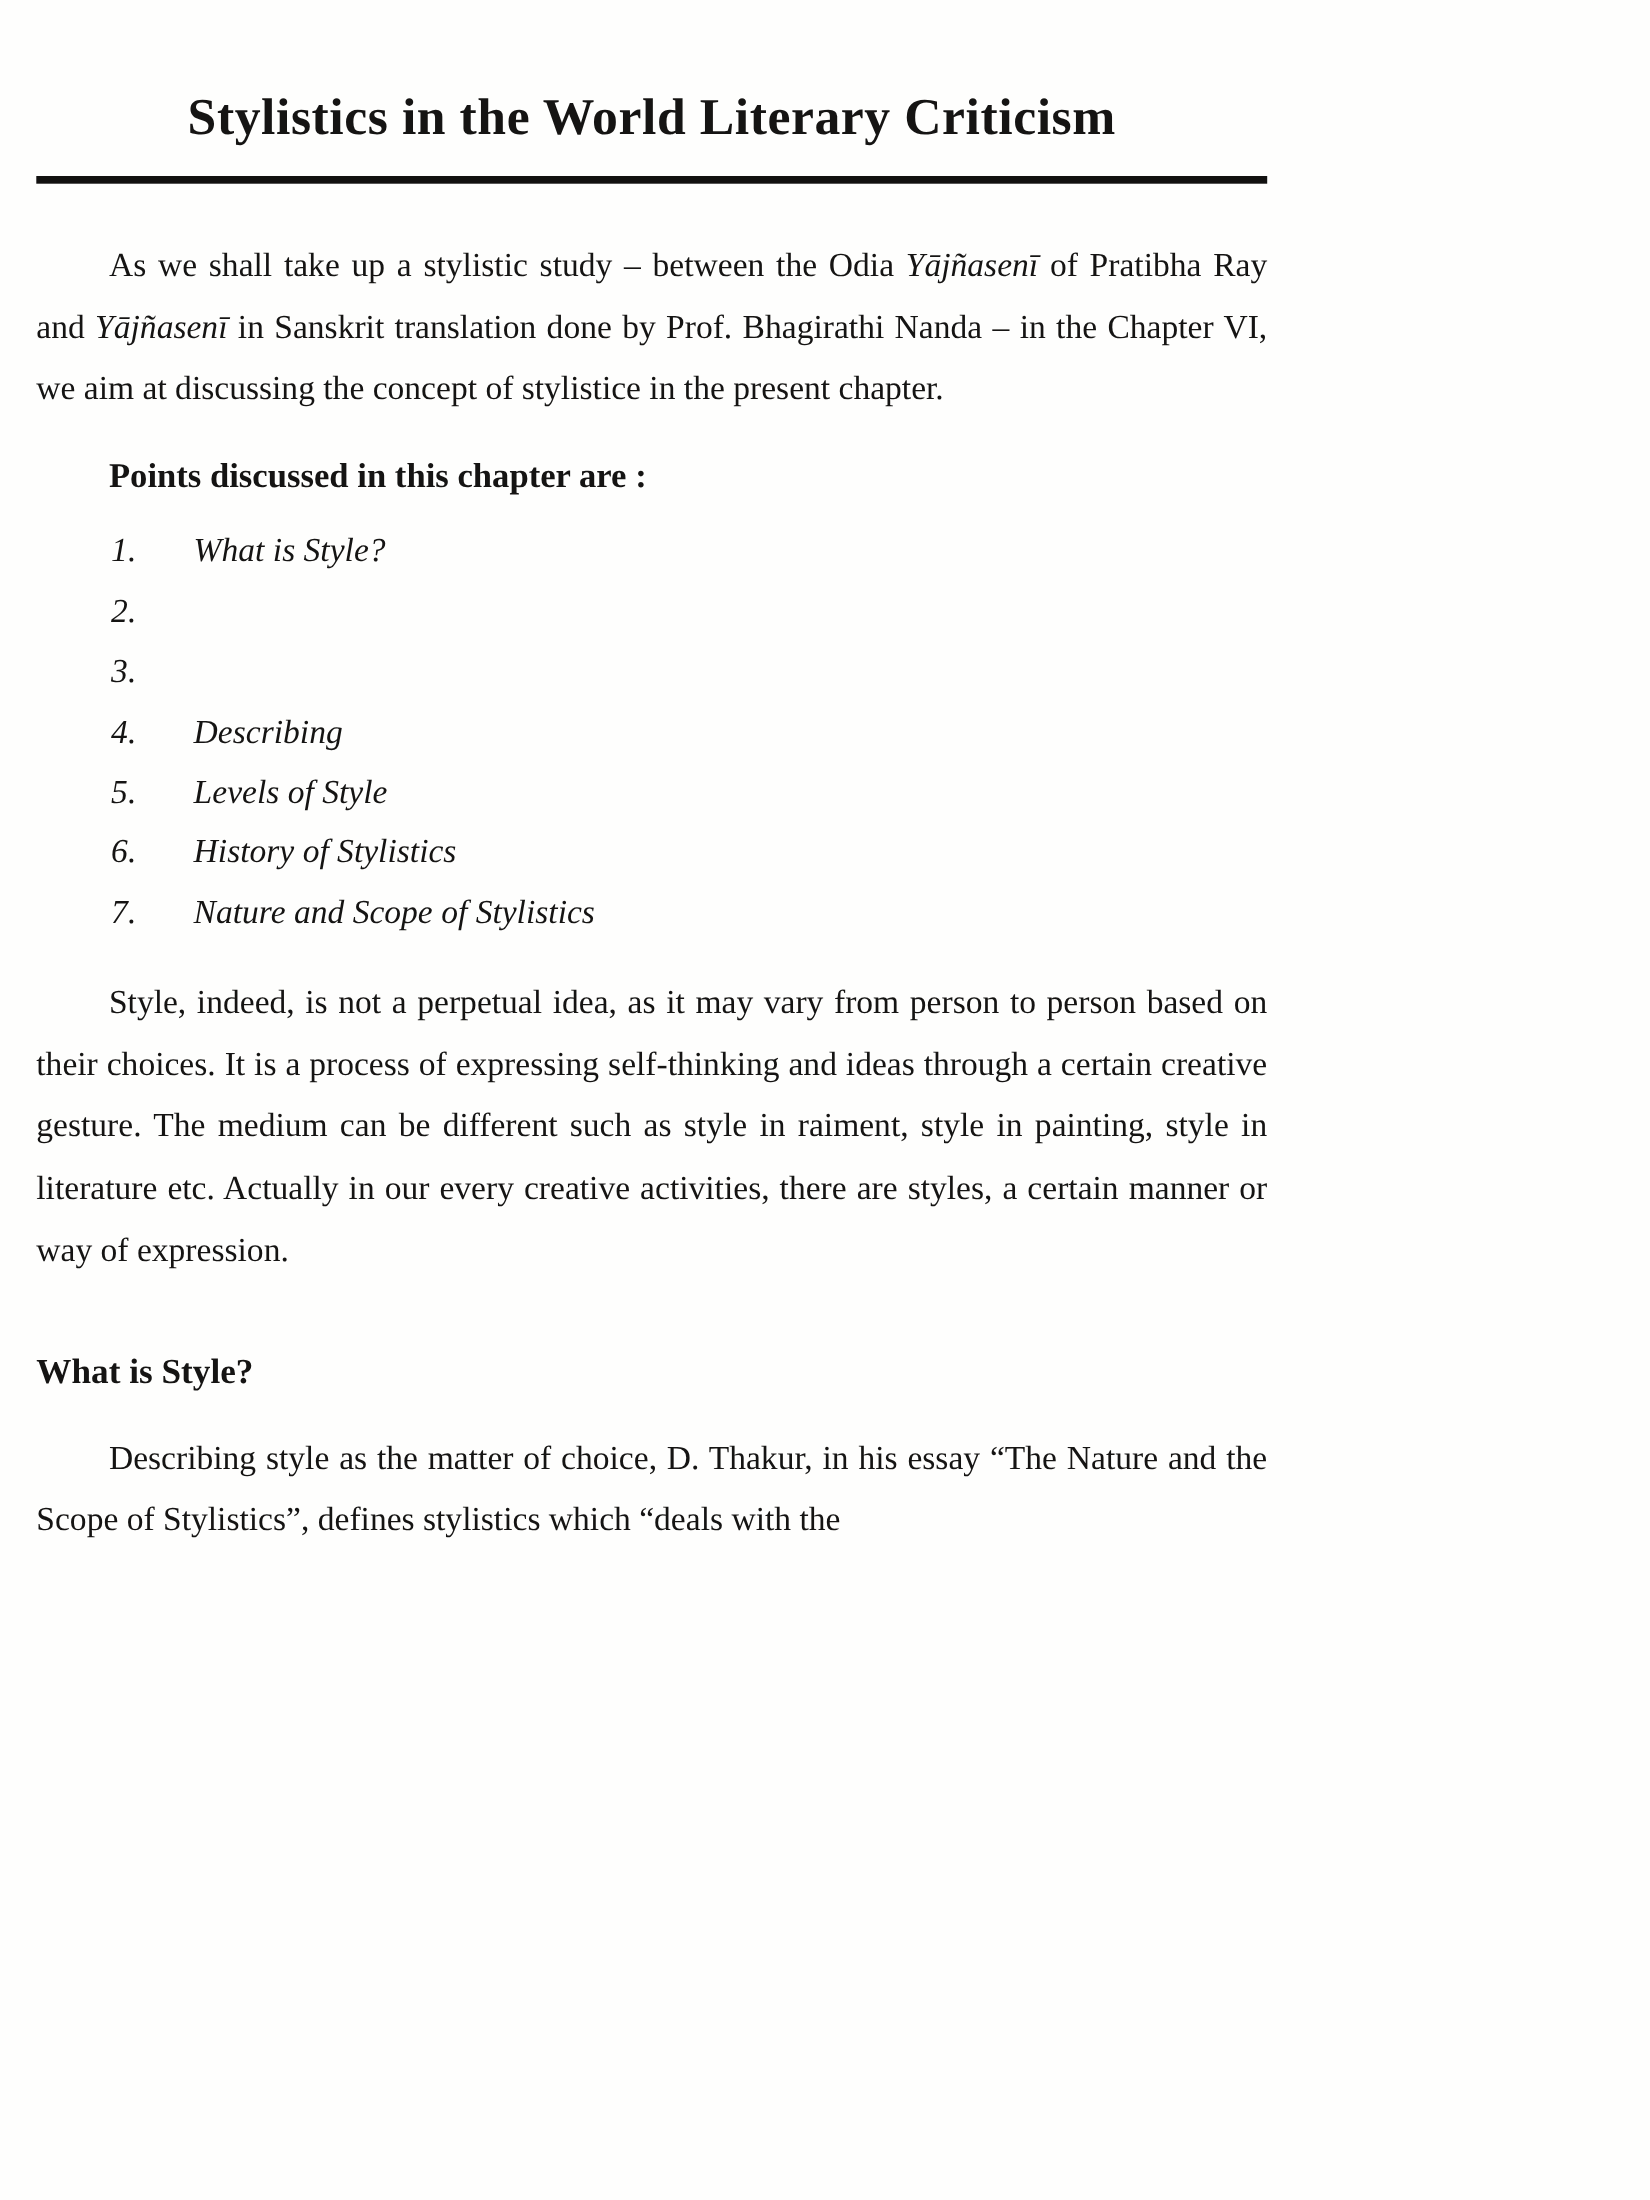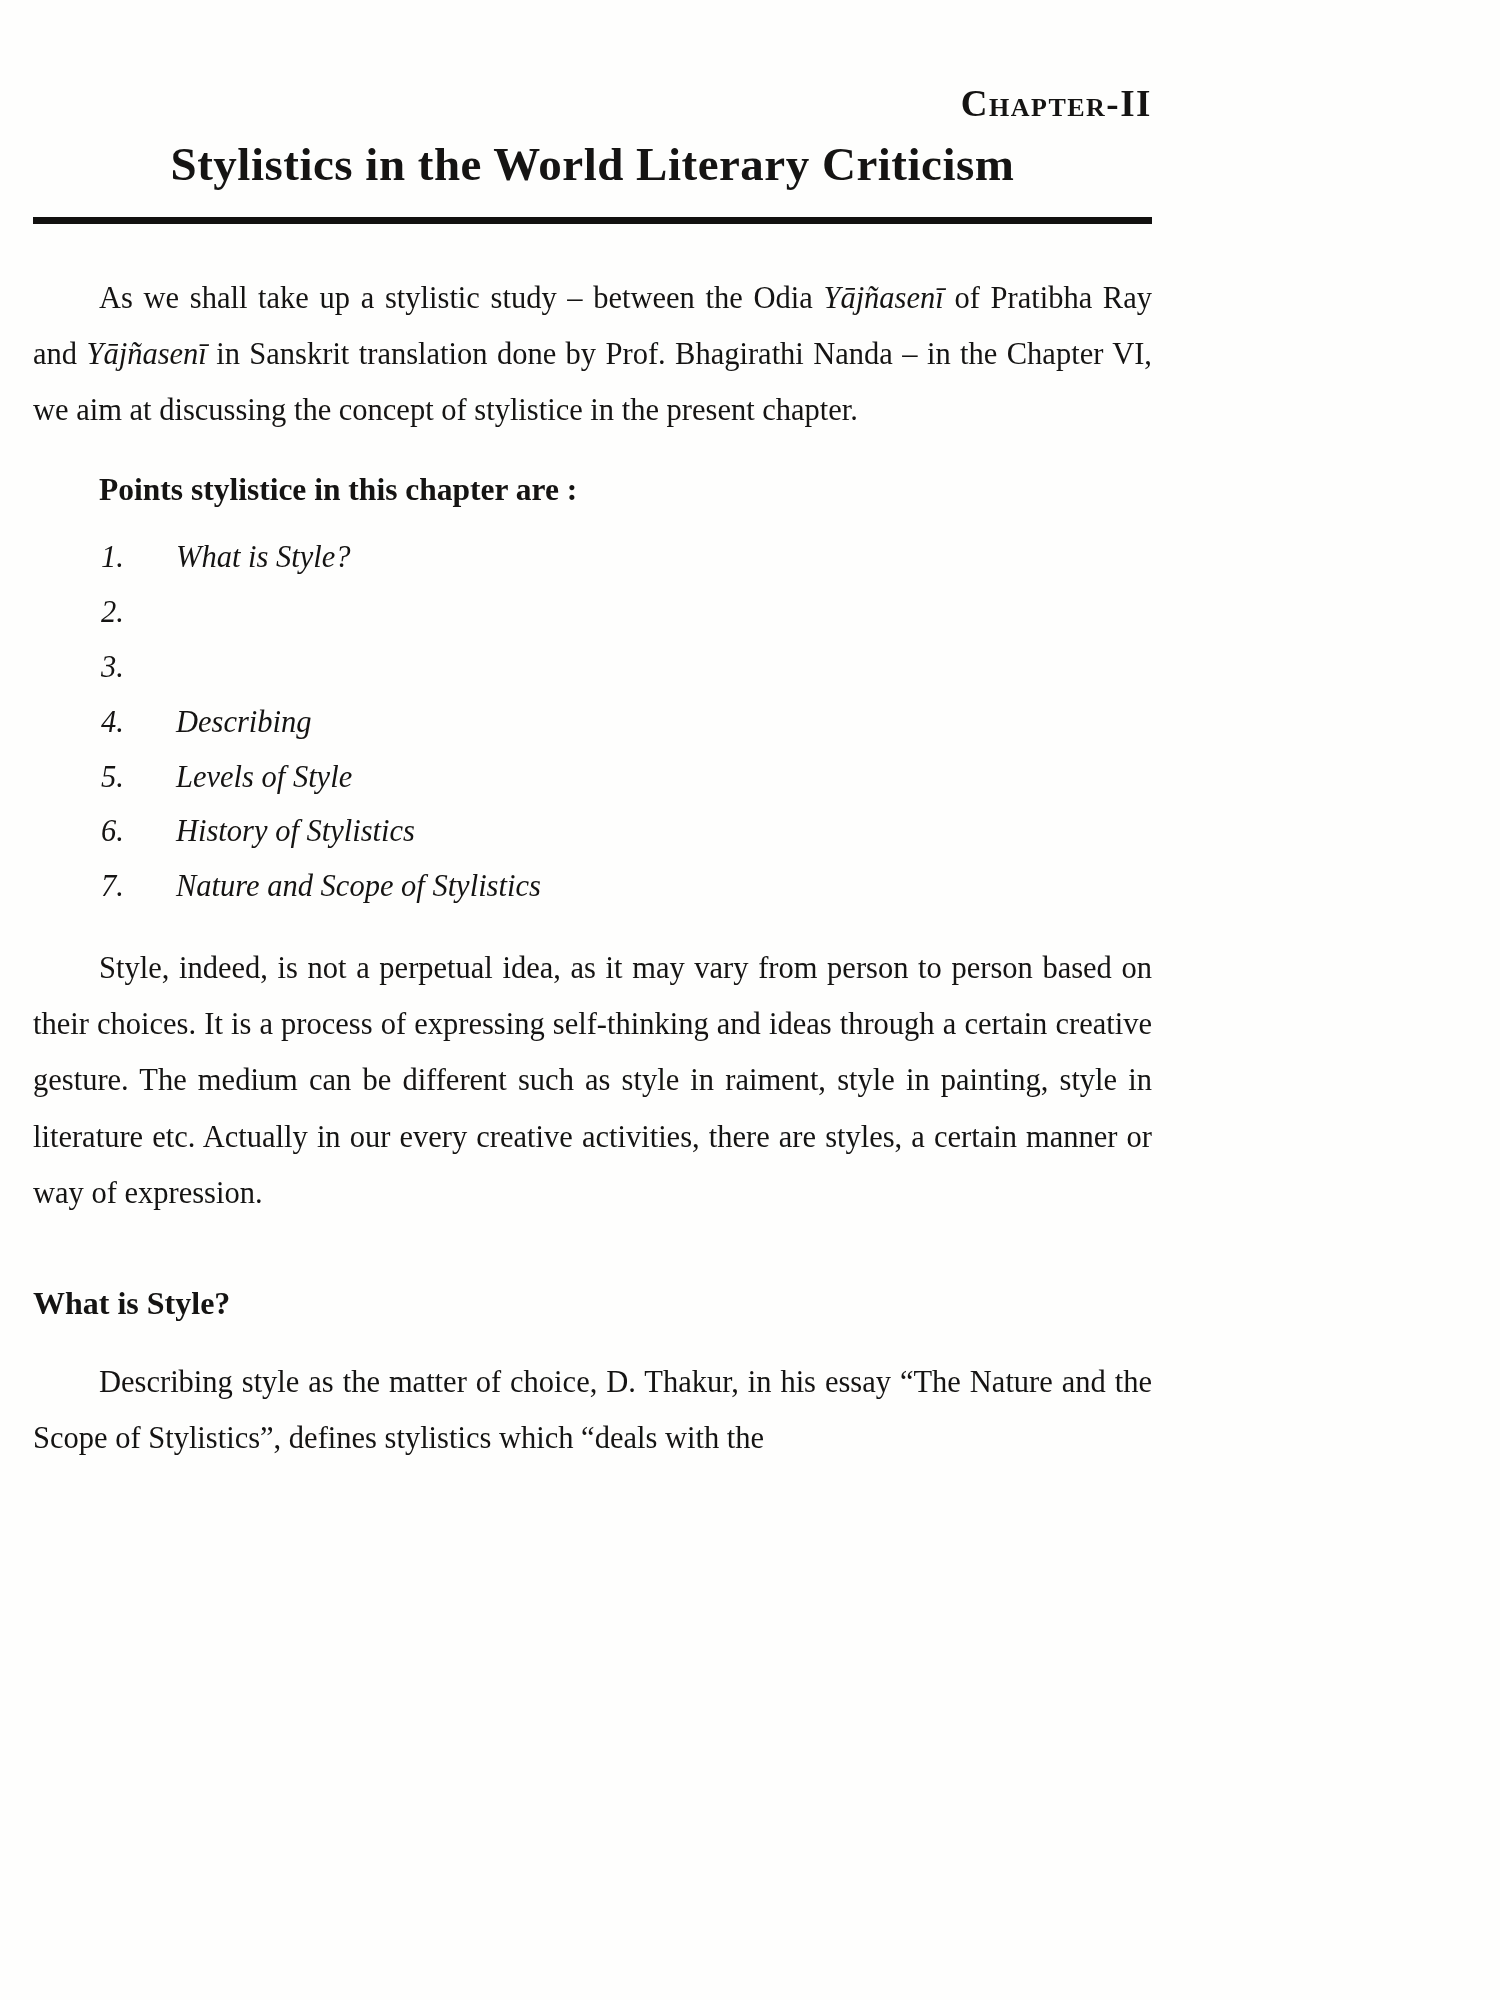--- a/index.html
+++ b/index.html
@@ -81,29 +81,28 @@
     font-weight: 700;
     margin: 64px 0 32px 0;
   }
 </style>
 </head>
 <body>
 
 <div class="page">
   <div class="content">
 
-    <div class="chapter-label">Chapter-II</div>
 
     <h1 class="title">Stylistics in the World Literary Criticism</h1>
 
     <hr class="rule">
 
     <p class="para indent"><span>As we shall take up a stylistic study – between the Odia </span><span class="it">Yājñasenī</span><span> of Pratibha Ray and </span><span class="it">Yājñasenī</span><span>  in Sanskrit translation done by Prof. Bhagirathi Nanda – in the Chapter VI, we aim at discussing the concept of stylistice in the present chapter.</span></p>
 
-    <h2 class="points-heading">Points stylistice in this chapter are :</h2>
+    <h2 class="points-heading">Points discussed in this chapter are :</h2>
 
     <ol class="points-list">
       <li>
         <span class="num">1.</span>
         <span class="label">What is Style?</span>
       </li>
       <li>
         <span class="num">2.</span>
       </li>
       <li>

